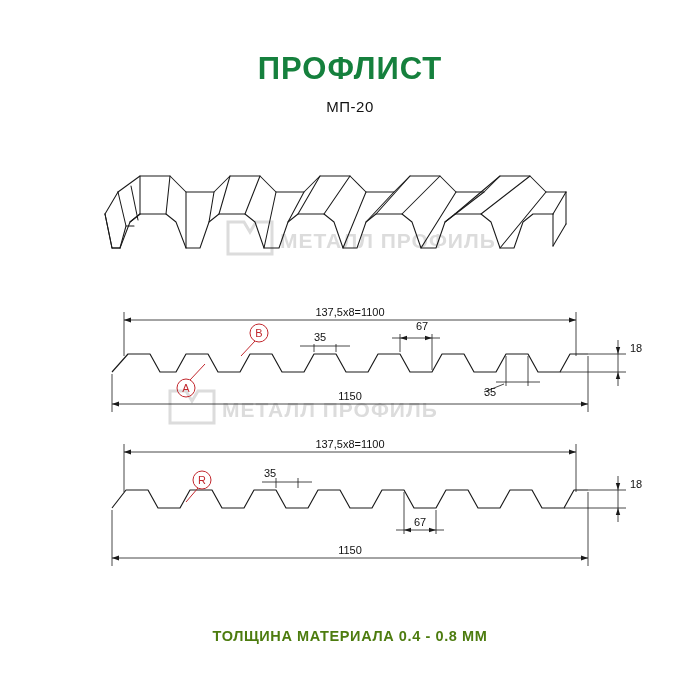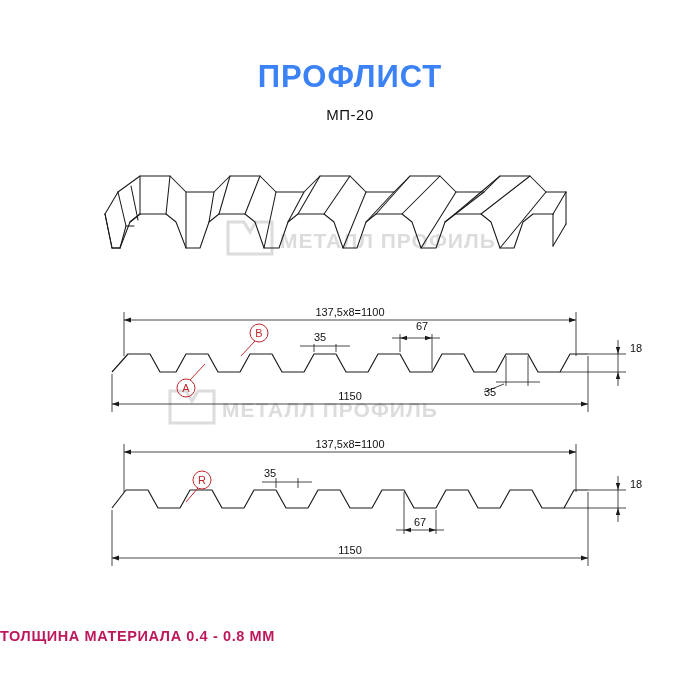--- a/index.html
+++ b/index.html
@@ -19,40 +19,40 @@
   
   .title-block {
     position: absolute;
     top: 52px; left: 0; right: 0;
     text-align: center;
   }
   .main-title {
     font-size: 31px;
     font-weight: bold;
     letter-spacing: 1px;
-    color: #3b82f6;
-    margin: 8px;
+    color: #15803d;
+    margin: 0;
     line-height: 1.1;
   }
   .sub-title {
     font-size: 15px;
     font-weight: normal;
     color: #111;
     margin-top: 12px;
     letter-spacing: 0.5px;
   }
   
   .footer-note {
     position: absolute;
     bottom: 56px; left: 0; right: 0;
-    text-align: left;
+    text-align: center;
     font-size: 14.5px;
     font-weight: bold;
     letter-spacing: 0.6px;
-    color: #be185d;
+    color: #4d7c0f;
   }
   
   svg.drawing {
     position: absolute;
     top: 0; left: 0;
     width: 700px; height: 700px;
   }
   .lbl {
     font-family: "Liberation Sans", sans-serif;
     font-size: 11px;

